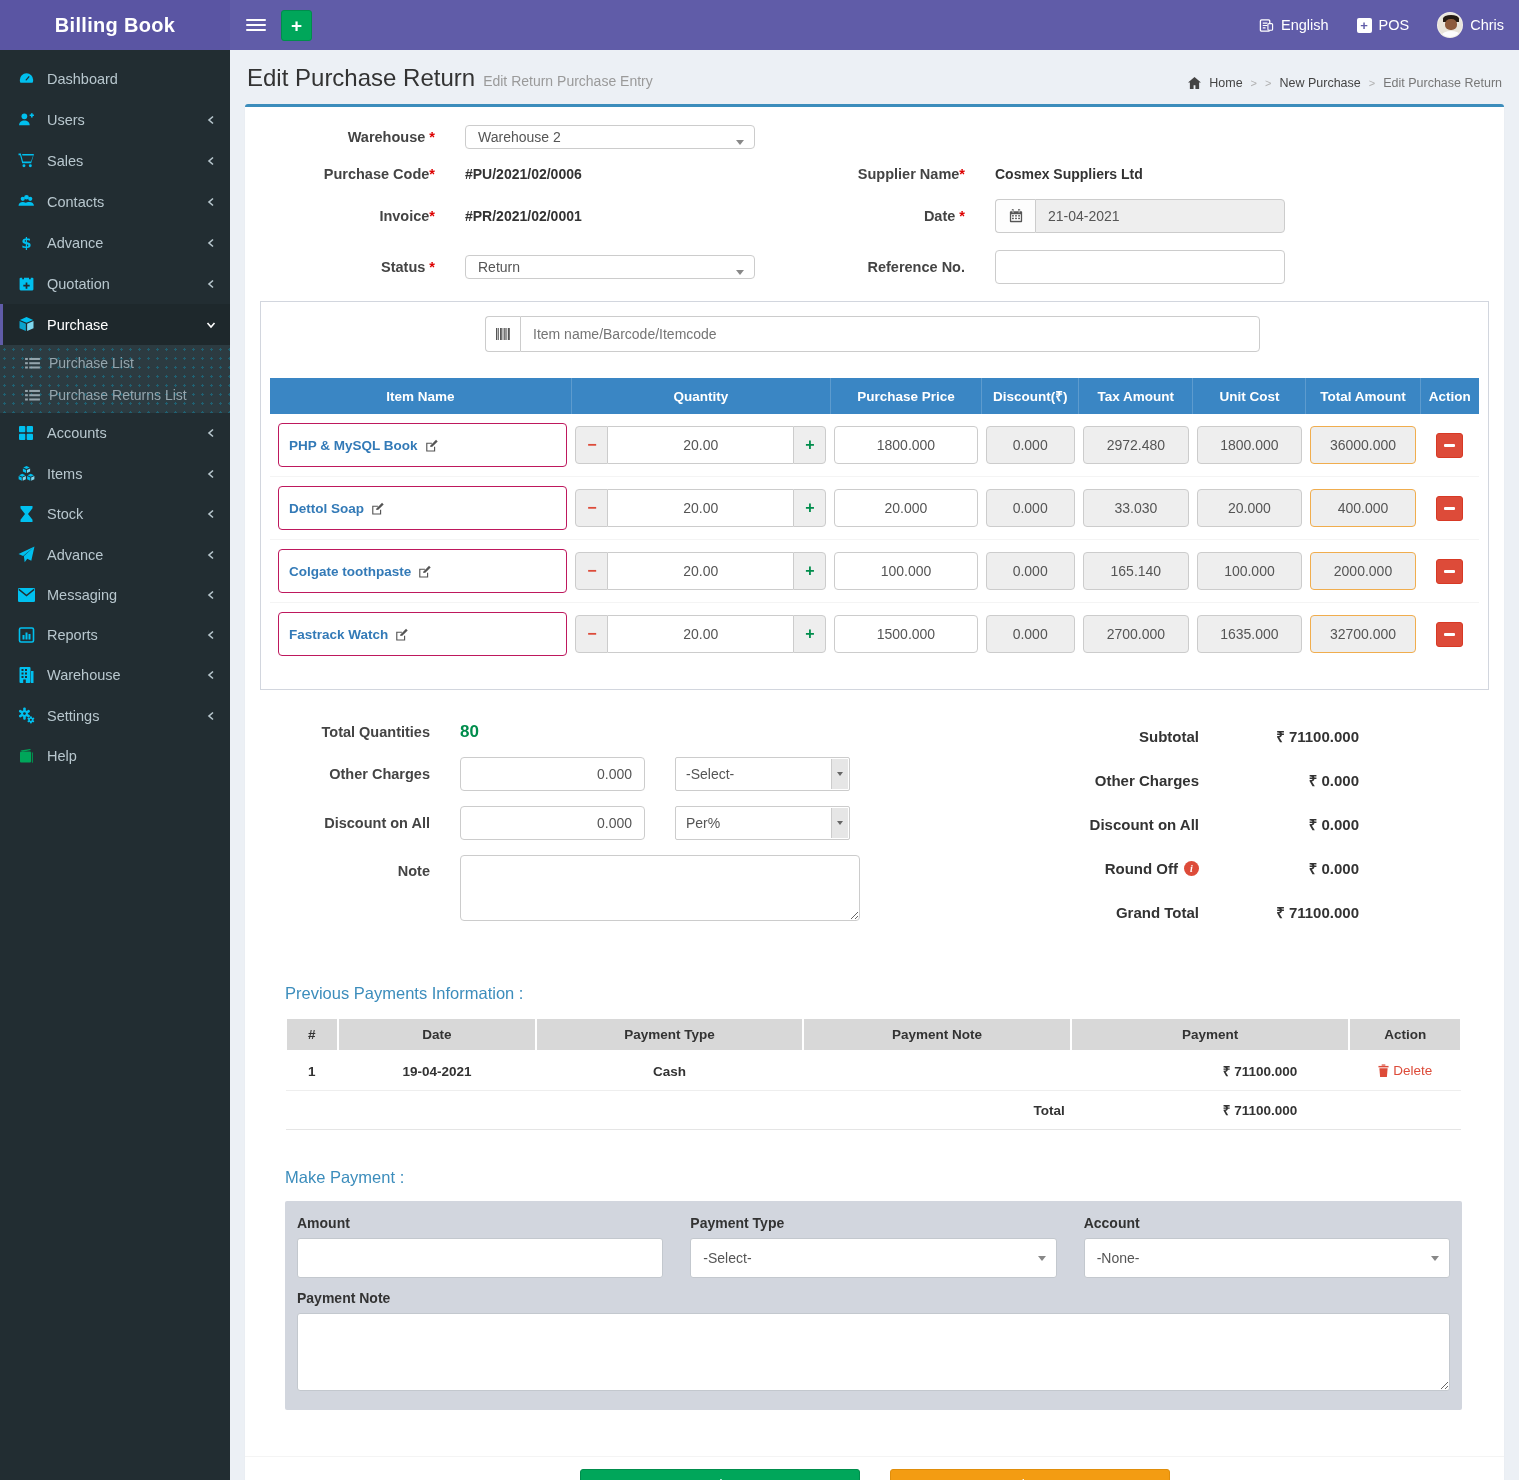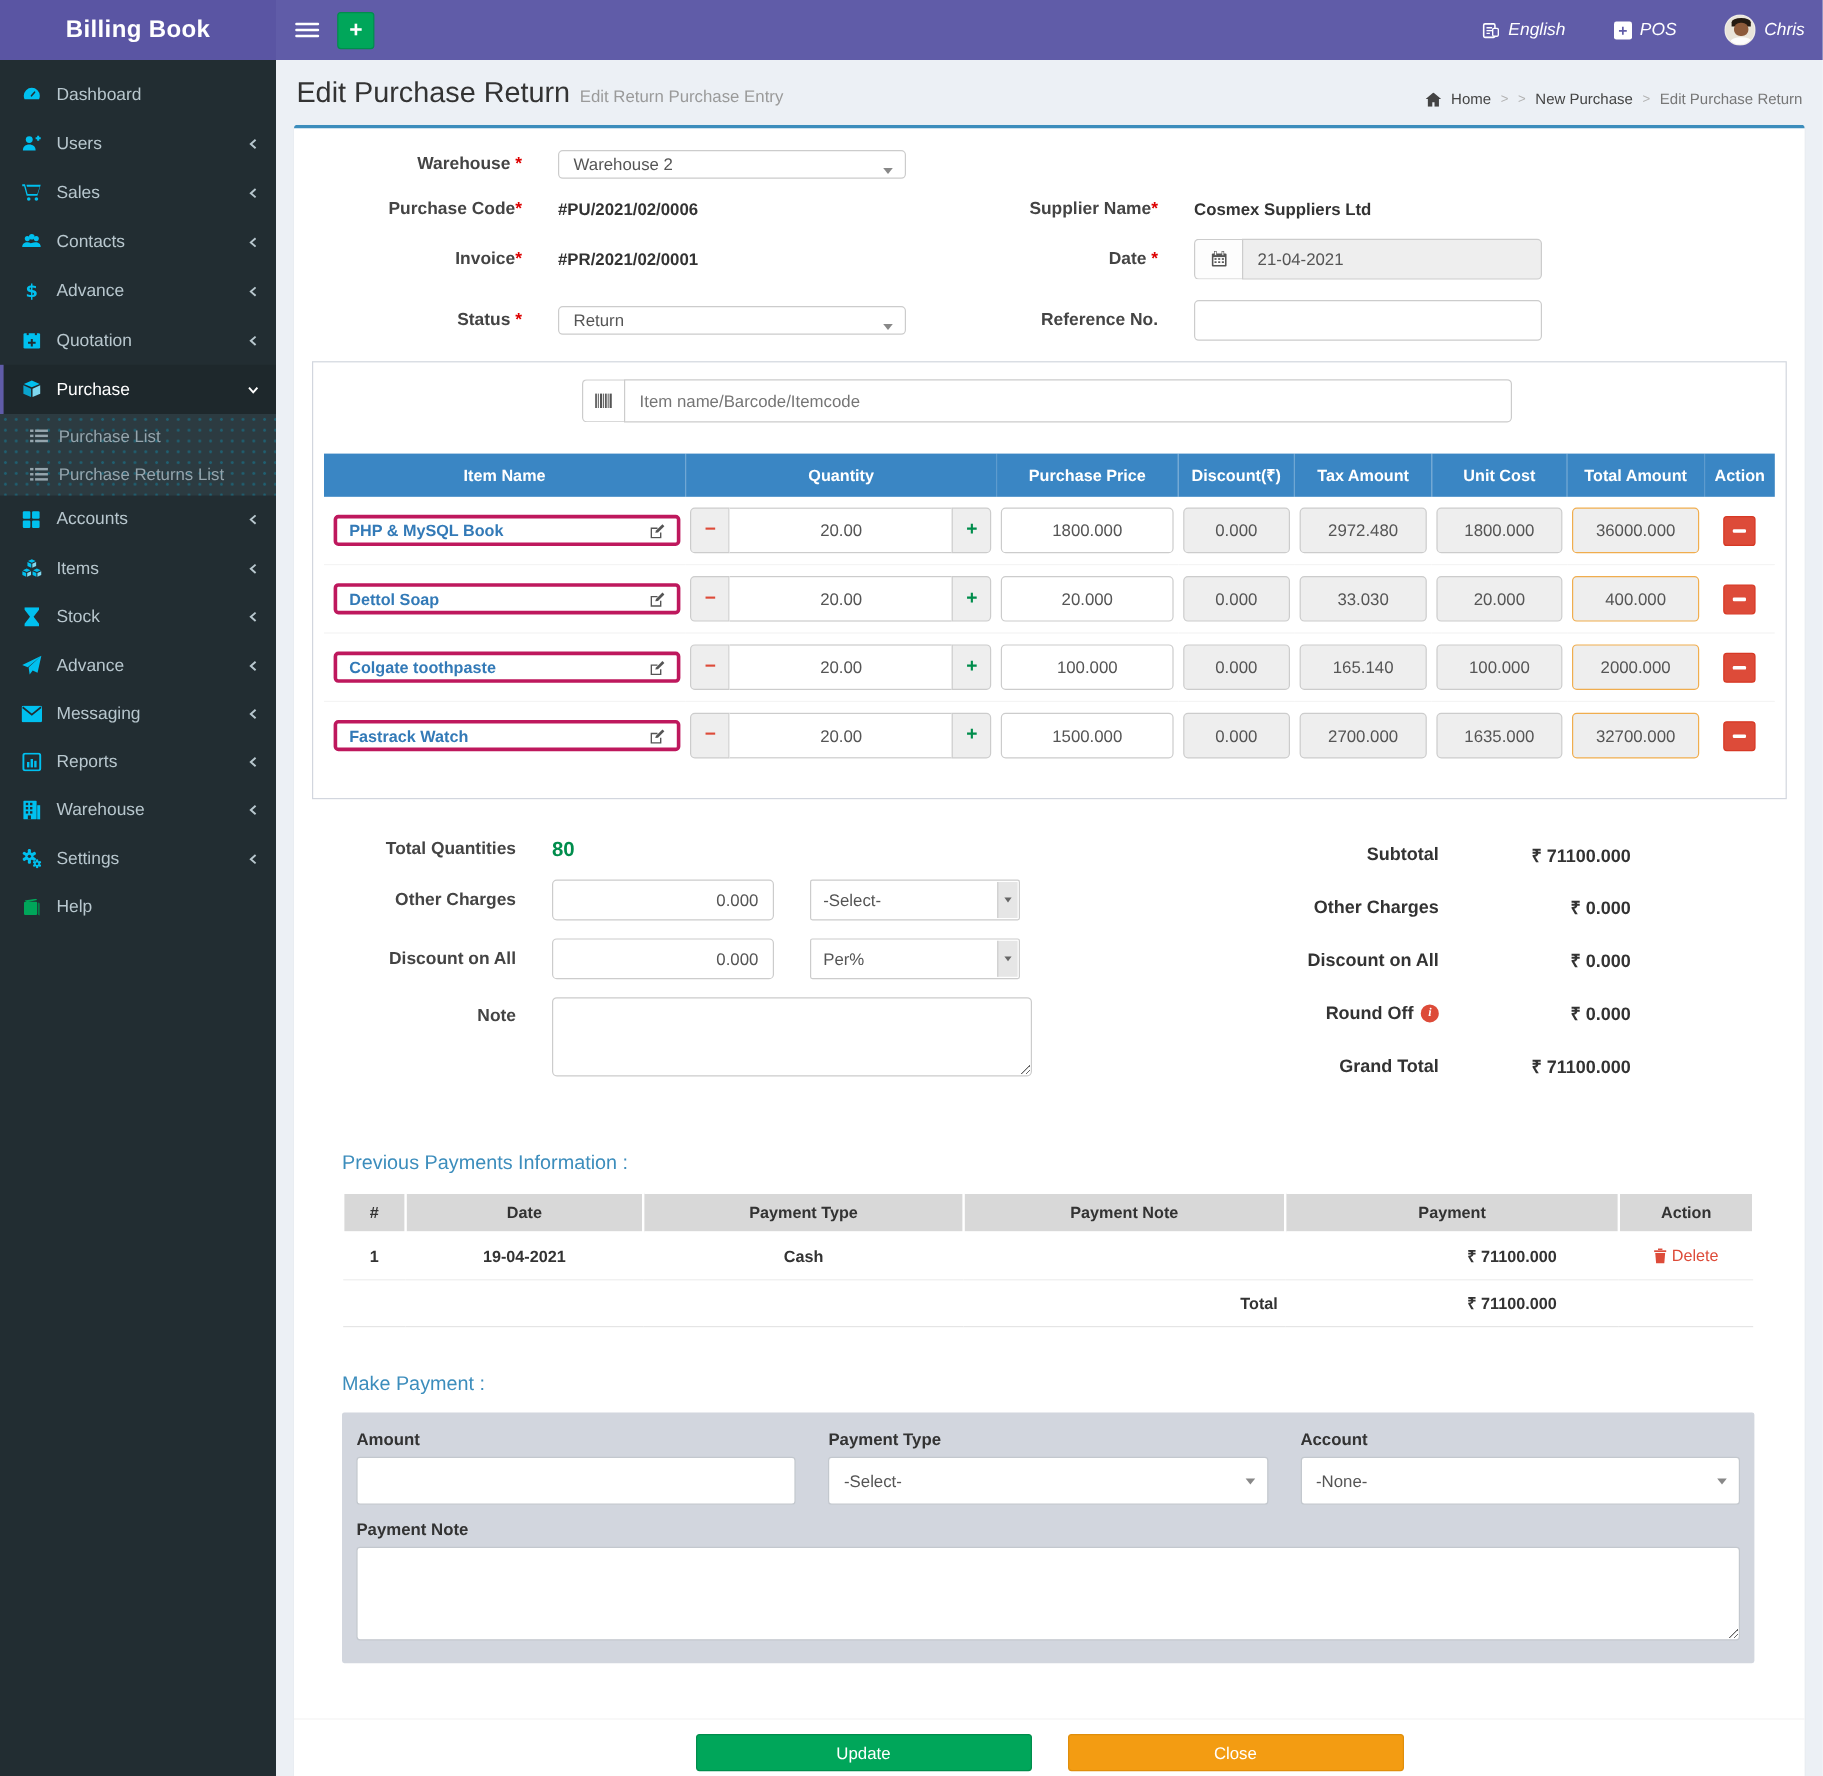--- a/index.html
+++ b/index.html
@@ -11,21 +11,21 @@
   }
   
   .topbar { height:50px; background:#605ca8; display:flex; align-items:stretch; }
   .logo { width:230px; background:#5a55a3; color:#fff; font-size:20px; font-weight:bold;
           display:flex; align-items:center; justify-content:center; letter-spacing:.3px; }
   .topbar-main { flex:1; display:flex; align-items:center; padding:0 15px 0 10px; }
   .hamburger { width:20px; display:flex; flex-direction:column; gap:3px; cursor:pointer; margin:0 0 0 6px; }
   .hamburger i { height:2px; background:#fff; border-radius:1px; }
   .quick-add { width:31px; height:31px; margin-left:15px; background:#00a65a; border:1px solid #008d4c;
                border-radius:3px; color:#fff; font-size:19px; line-height:1; cursor:pointer; font-weight:bold; }
-  .top-right { margin-left:auto; display:flex; align-items:center; gap:40px; color:#fff;font-style:italic; }
+  .top-right { margin-left:auto; display:flex; align-items:center; gap:28px; color:#fff; }
   .top-link { display:flex; align-items:center; gap:7px; cursor:pointer; font-size:14.5px; color:#fff; }
   .pos-box { width:15px; height:15px; border:0; border-radius:2px; background:#fff; color:#605ca8;
              font-weight:bold; font-size:13px; line-height:15px; text-align:center; }
   .avatar { width:26px; height:26px; border-radius:50%; background:#e9e4da; position:relative; overflow:hidden; border:1px solid rgba(255,255,255,.4); }
   .avatar .face { position:absolute; top:6px; left:7px; width:12px; height:11px; border-radius:45%; background:#8d5a3b; }
   .avatar .hair { position:absolute; top:2px; left:5px; width:16px; height:7px; border-radius:50% 50% 0 0; background:#241a12; }
   .avatar .body { position:absolute; bottom:-2px; left:4px; width:18px; height:8px; border-radius:50% 50% 0 0; background:#fdfdfd; }
 
   
   .layout { display:flex; min-height:1430px; align-items:stretch; }
@@ -84,22 +84,22 @@
   .search-addon { width:35px; border:1px solid #ccc; border-right:none; border-radius:4px 0 0 4px;
                   background:#fff; display:flex; align-items:center; justify-content:center; }
   .search-input { flex:1; height:36px; border:1px solid #ccc; border-radius:0 4px 4px 0; padding:0 12px;
                   font-family:inherit; font-size:14px; color:#555; }
   .items-table { width:100%; border-collapse:collapse; }
   .items-table thead th { background:#3a86c4; color:#fff; font-size:13.5px; font-weight:bold;
                           padding:9px 5px; border-right:1px solid rgba(255,255,255,.18); }
   .items-table thead th:last-child { border-right:none; }
   .items-table tbody td { padding:9px 4px; border-bottom:1px solid #f4f4f4; vertical-align:middle; }
   .items-table tbody tr:last-child td { border-bottom:none; }
-  .item-box { border:3px solid #be185d; border-radius:4px; height:26px; display:flex; align-items:center;
-              gap:7px; padding:0 10px; margin-left:4px;justify-content:space-between; }
+  .item-box { border:1px solid #be185d; border-radius:4px; height:44px; display:flex; align-items:center;
+              gap:7px; padding:0 10px; margin-left:4px; }
   .item-link { color:#337ab7; font-weight:bold; font-size:13.5px; cursor:pointer; text-decoration:none; }
   .qty-group { display:flex; height:38px; }
   .stepper { width:33px; background:#eee; border:1px solid #ccc; display:flex; align-items:center;
              justify-content:center; font-weight:bold; font-size:16px; cursor:pointer; }
   .stepper.minus { border-radius:4px 0 0 4px; color:#dd4b39; }
   .stepper.plus  { border-radius:0 4px 4px 0; color:#008d4c; }
   .qty-input { flex:1; min-width:0; border:1px solid #ccc; border-left:none; border-right:none;
                text-align:center; font-family:inherit; font-size:14px; color:#555; height:38px; }
   .cell-input { width:100%; height:38px; border:1px solid #ccc; border-radius:4px; text-align:center;
                 font-family:inherit; font-size:14px; color:#555; }

